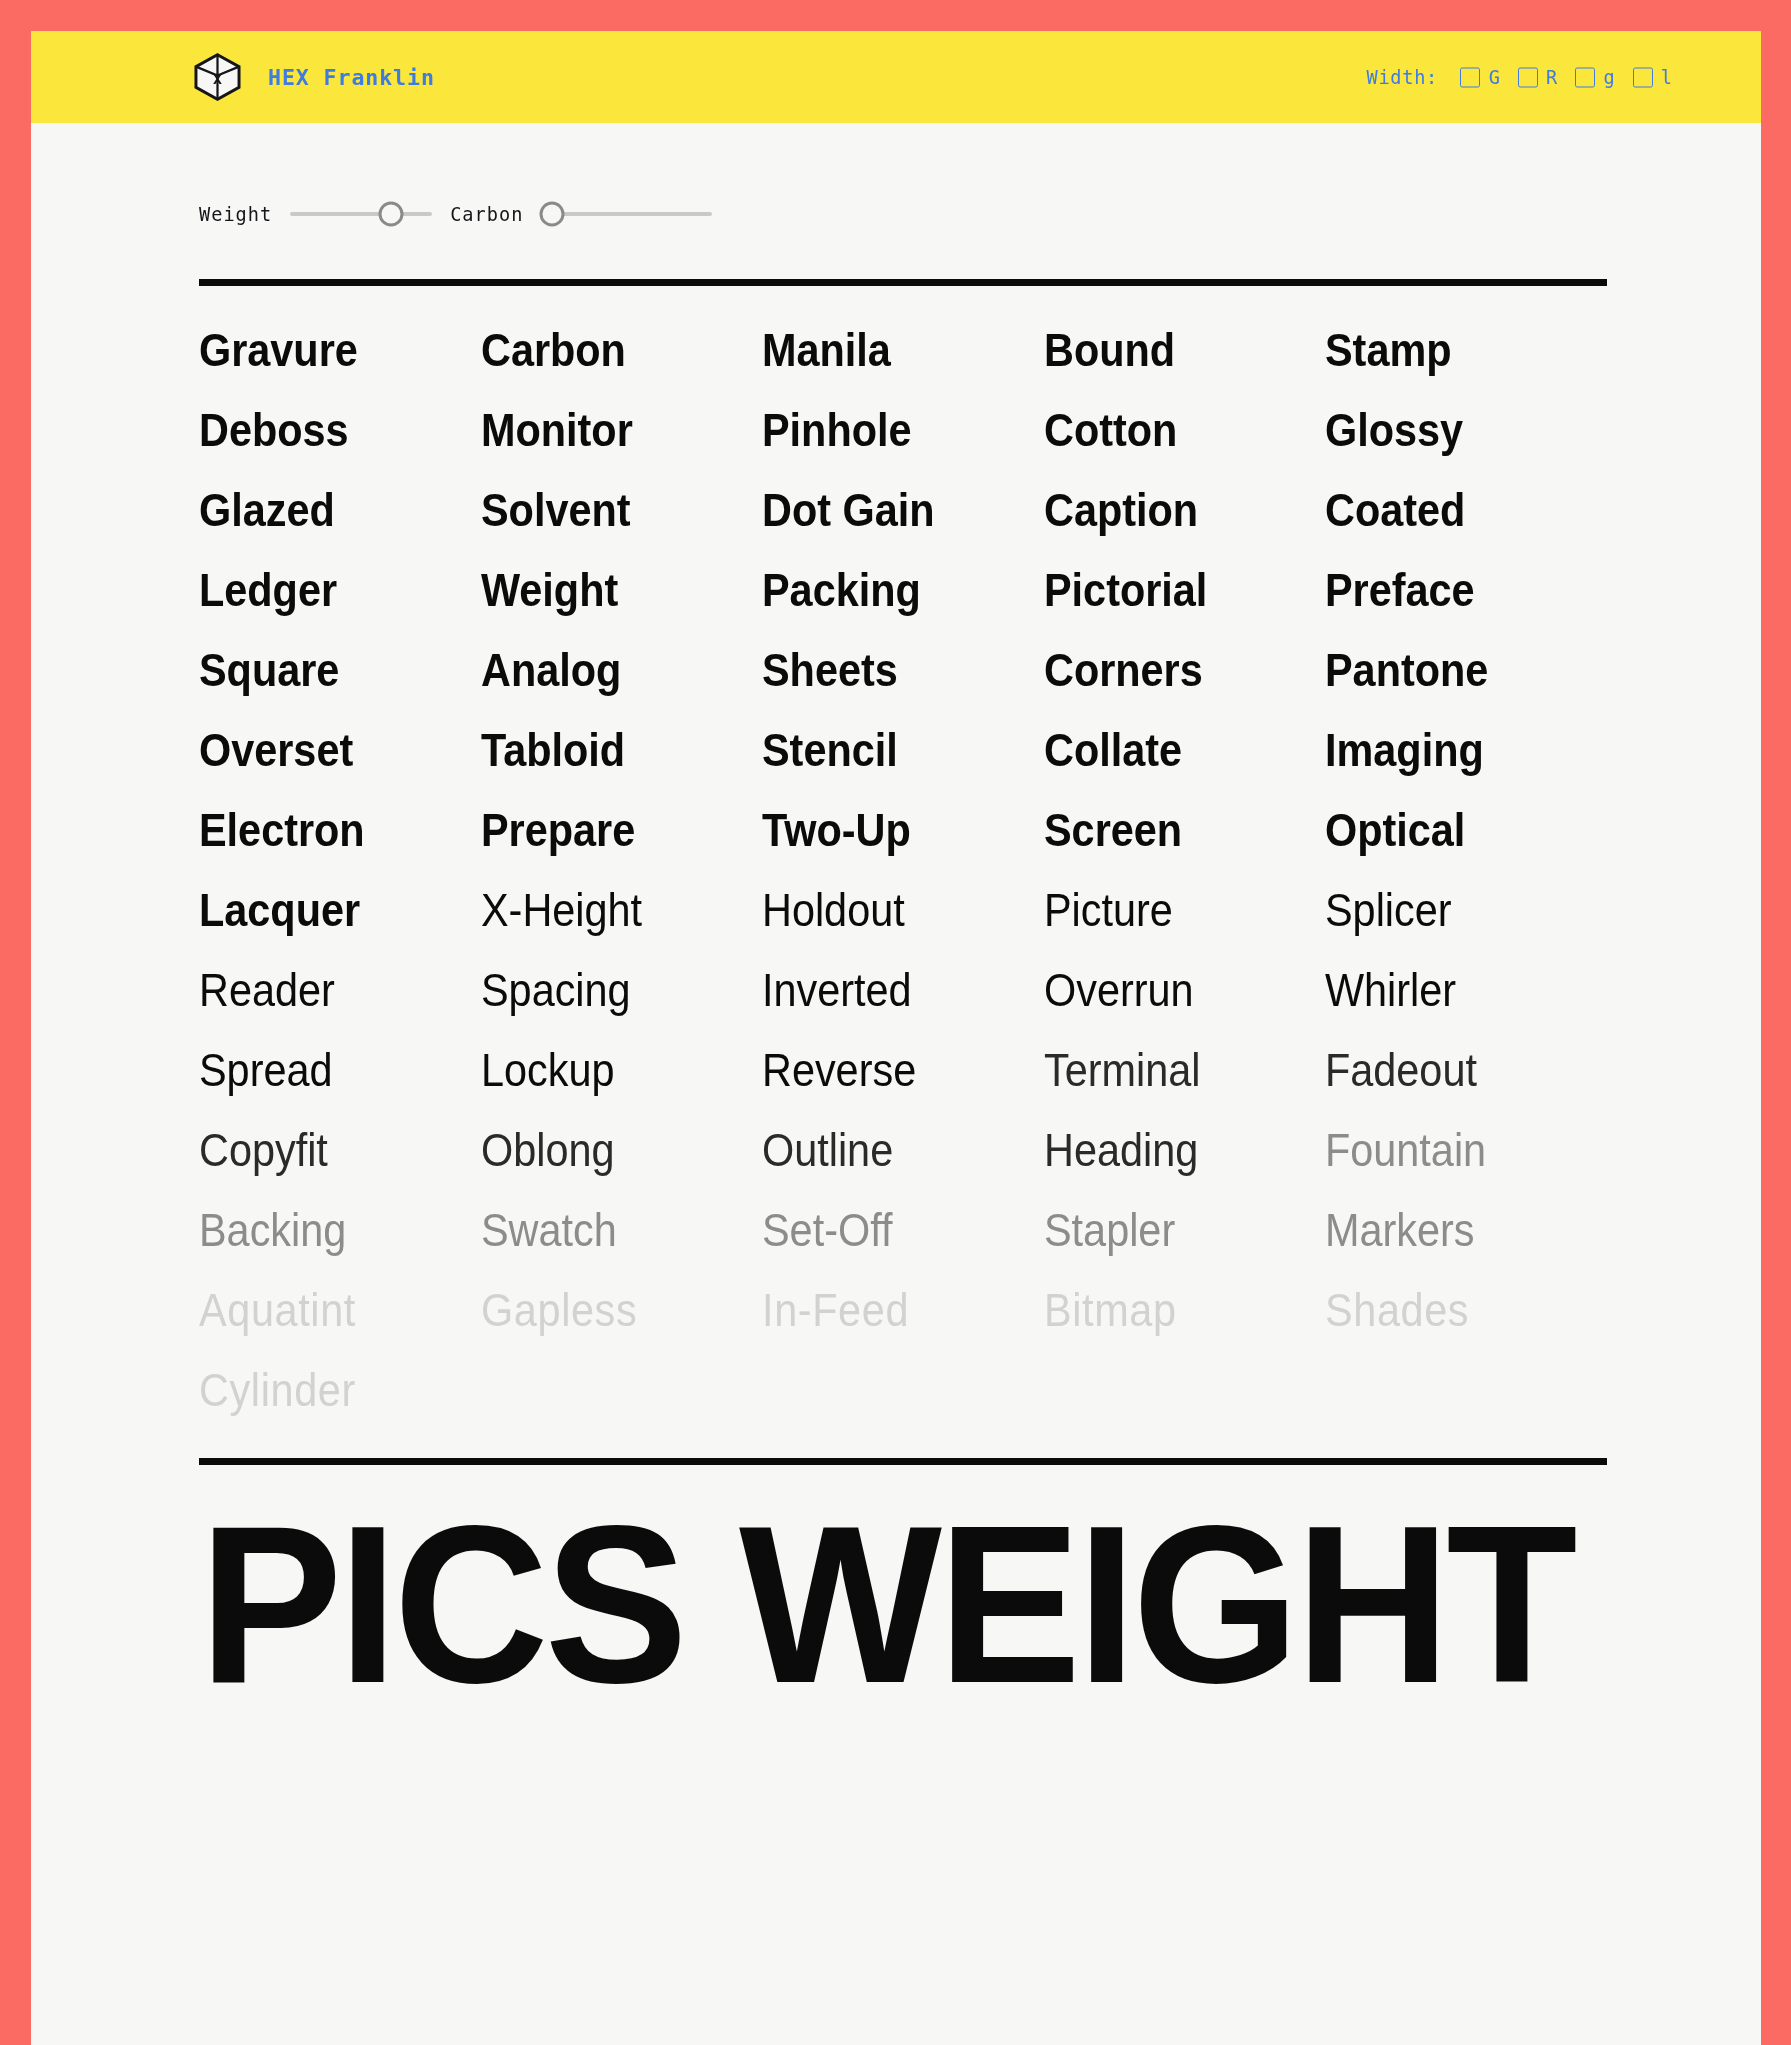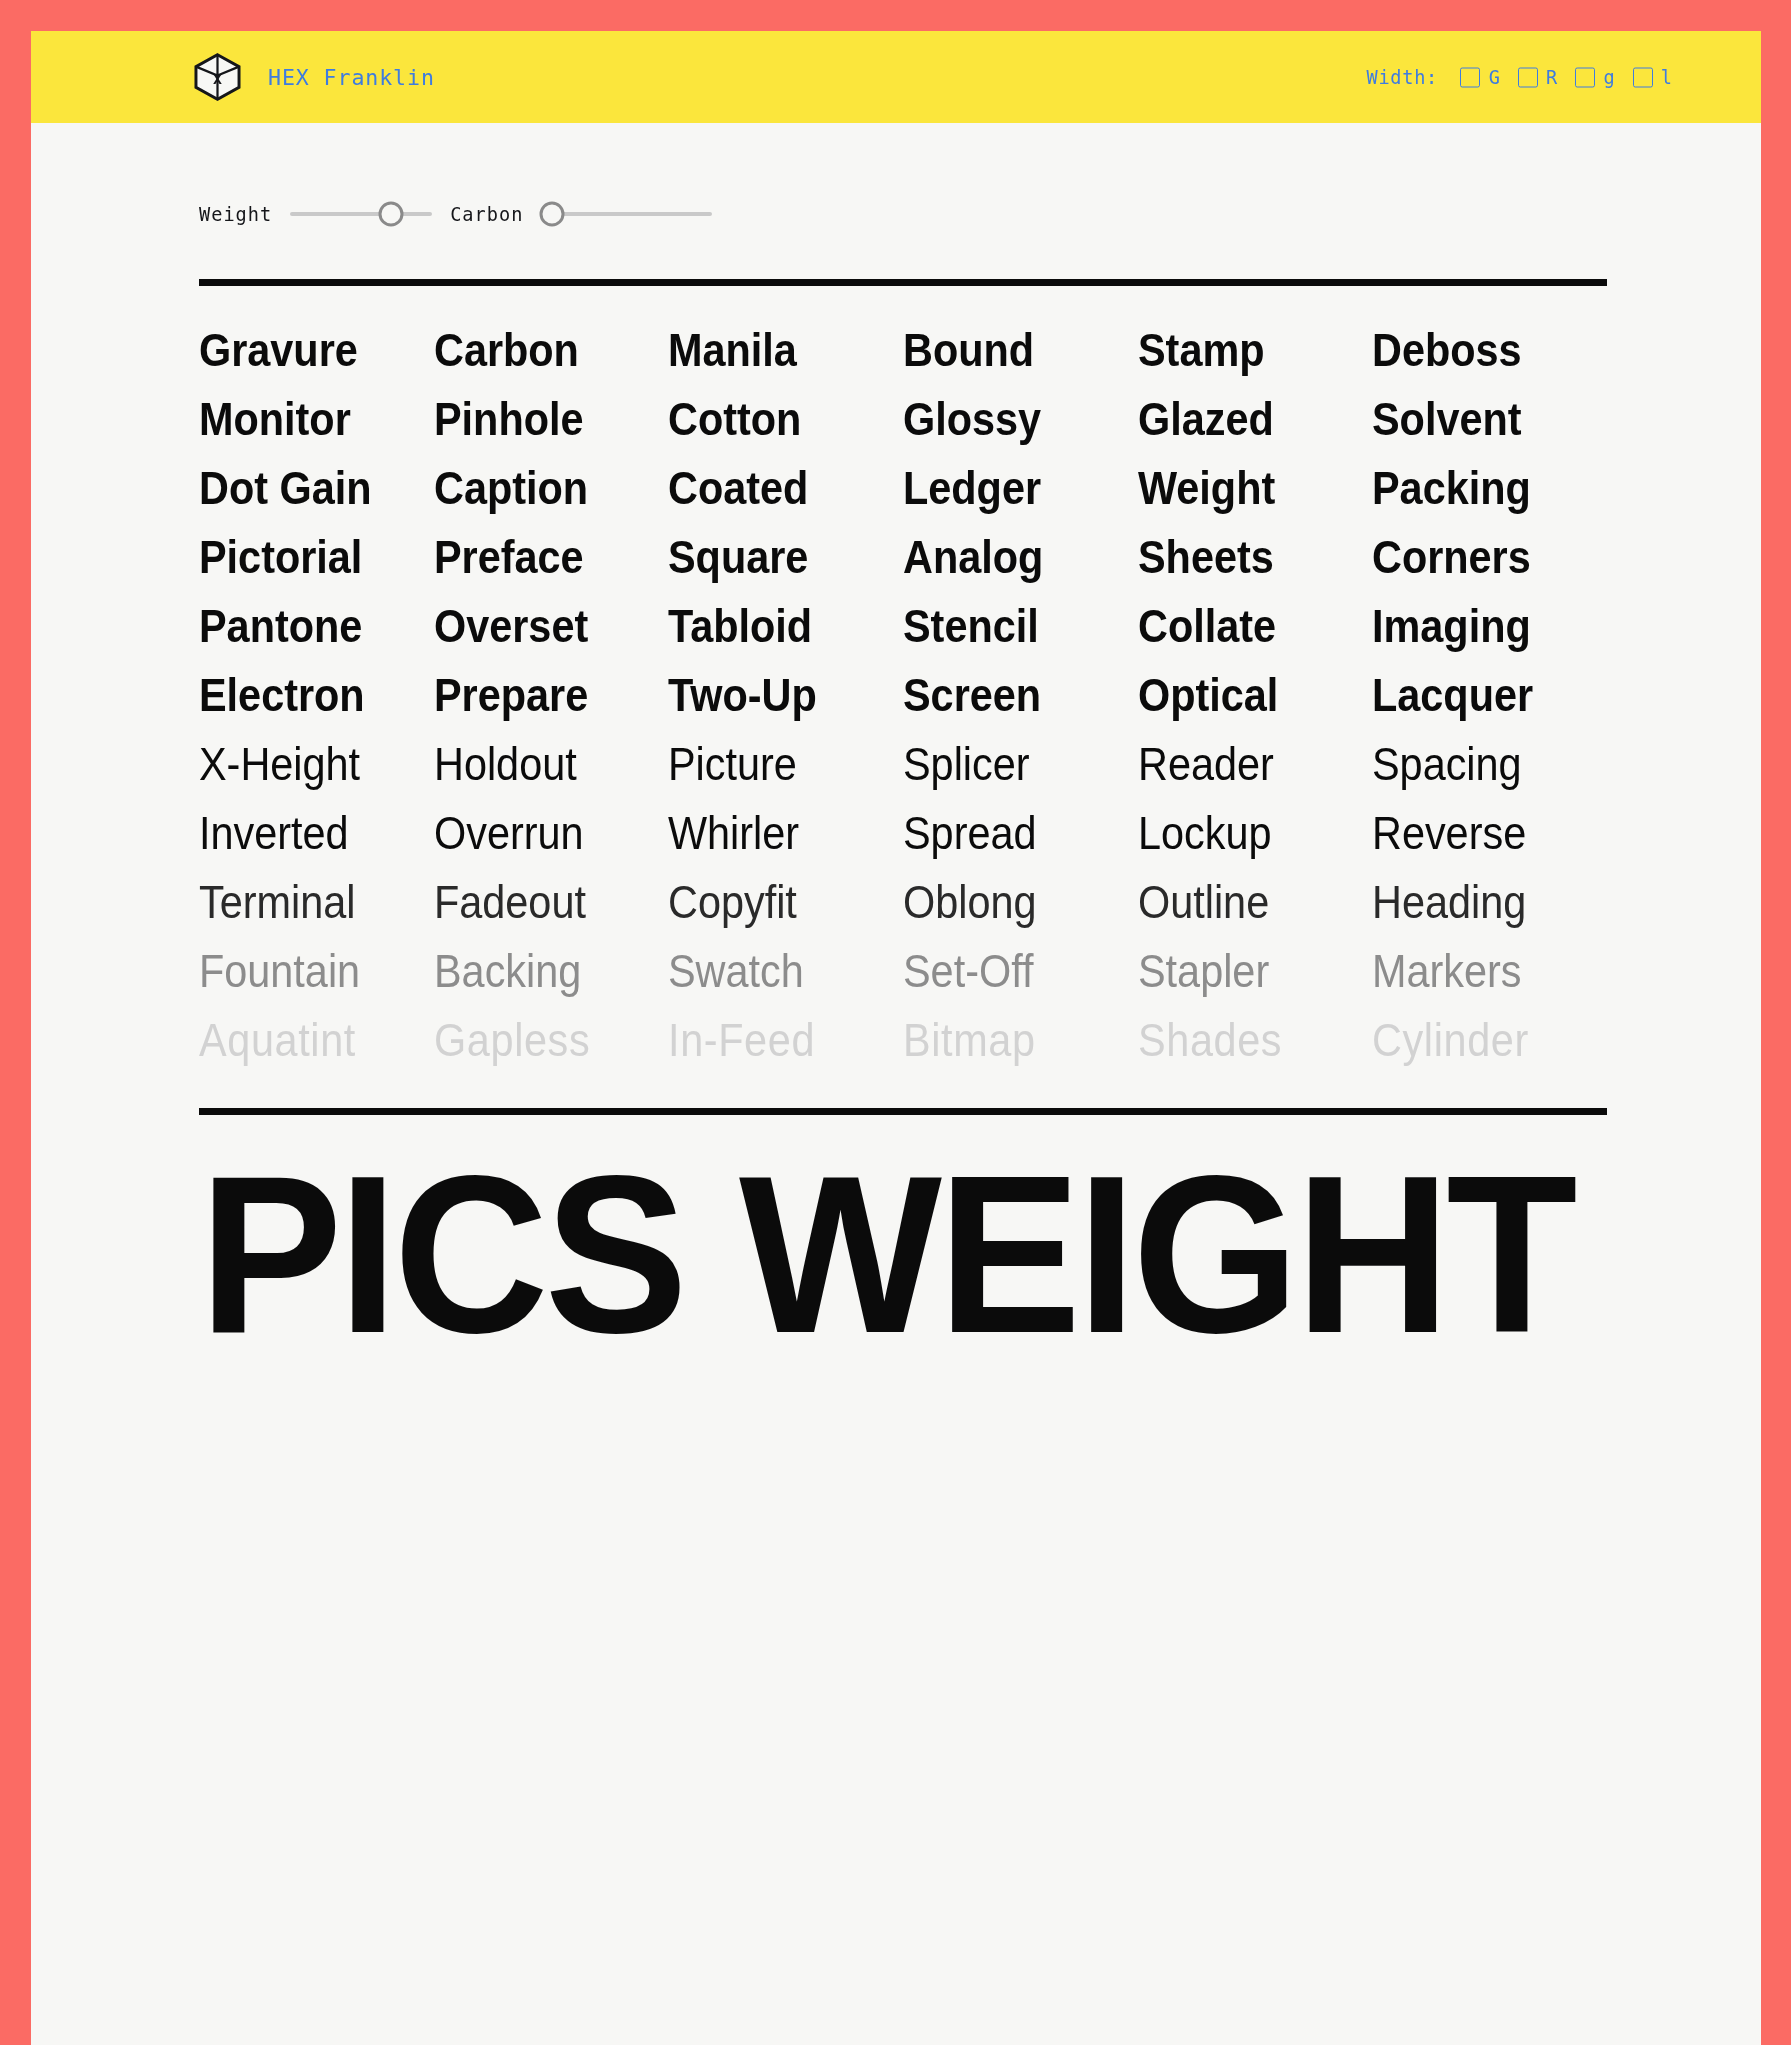--- a/index.html
+++ b/index.html
@@ -43,21 +43,21 @@
   }
   .brand-name {
     position: absolute;
     left: 237px;
     top: 50%;
     transform: translateY(-50%);
     font-family: "DejaVu Sans Mono", monospace;
     font-size: 21.6px;
     letter-spacing: 0.9px;
     color: #3E7CE0;
-    font-weight: 400;
+    font-weight: 700;
   }
   .alts {
     position: absolute;
     right: 89px;
     top: 50%;
     transform: translateY(-50%);
     display: flex;
     align-items: center;
     gap: 18px;
     font-family: "DejaVu Sans Mono", monospace;
@@ -139,22 +139,22 @@
     background: #0B0B0B;
     margin: 54px 0 0 168px;
     width: 1408px;
   }
 
   
   .word-grid {
     margin: 30px 0 0 168px;
     width: 1408px;
     display: grid;
-    grid-template-columns: repeat(6, 1fr);
-    row-gap: 0;
+    grid-template-columns: repeat(5, 1fr);
+    row-gap: 11px;
   }
   .word {
     font-family: "Liberation Sans Narrow", "Liberation Sans", sans-serif;
     font-size: 46px;
     line-height: 69px;
     color: #0B0B0B;
     white-space: nowrap;
     transform: scaleX(0.9);
     transform-origin: left center;
   }

